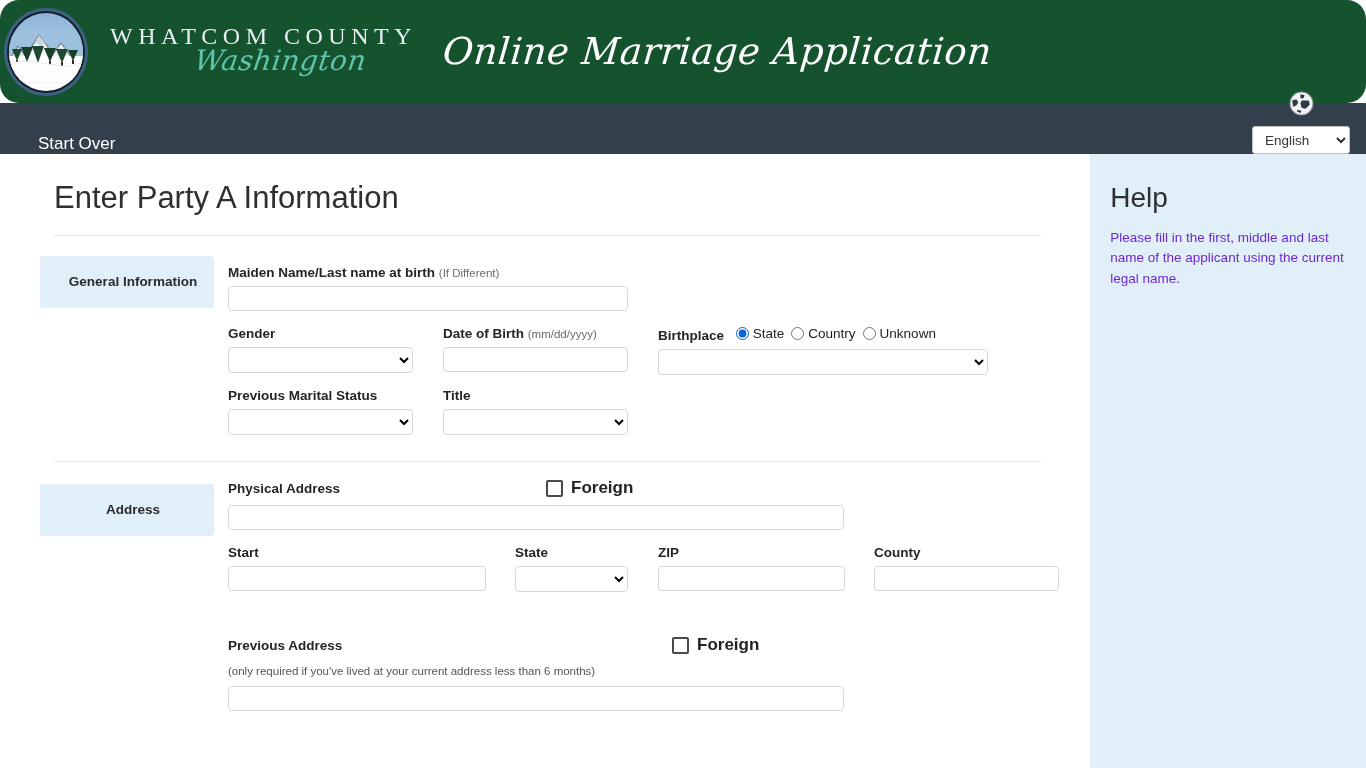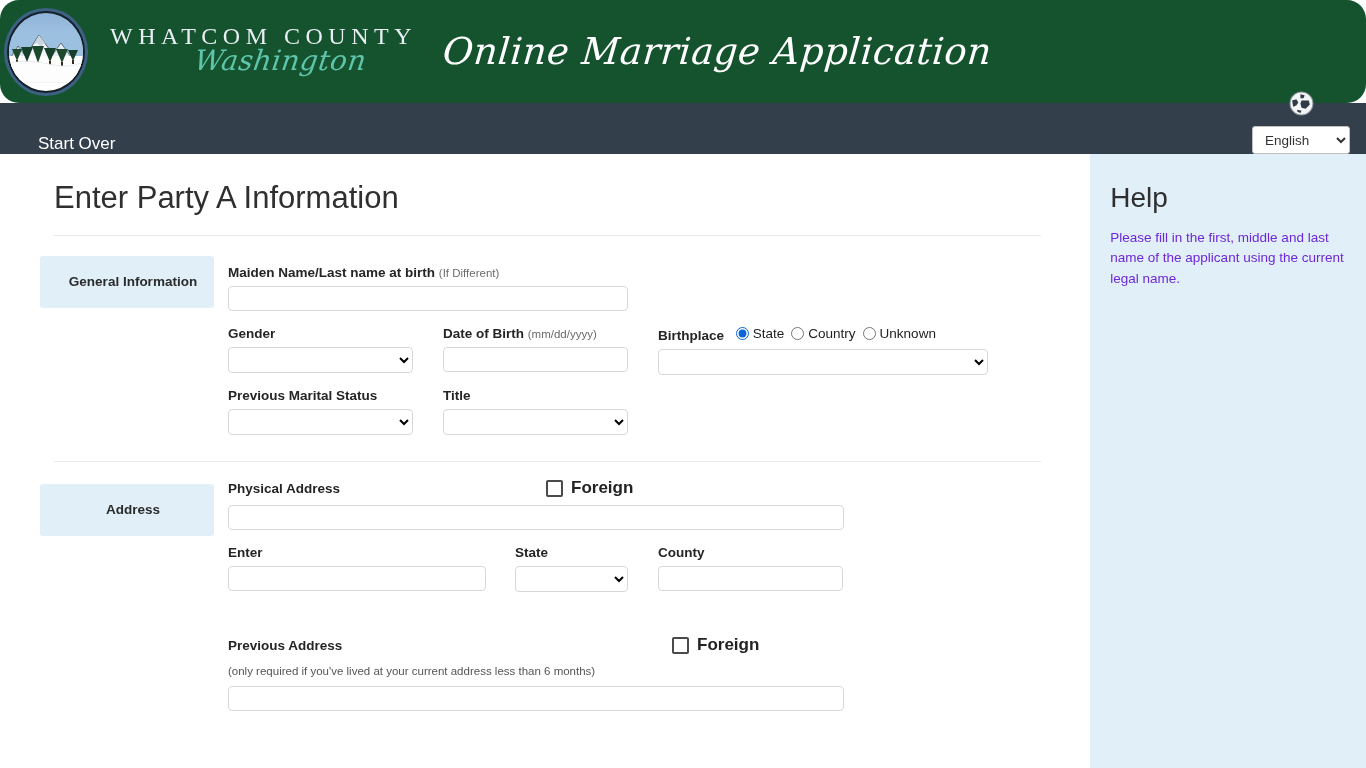--- a/index.html
+++ b/index.html
@@ -397,28 +397,32 @@
             <span class="chk-box"></span>
             <span>Foreign</span>
           </label>
         </div>
         <div class="row" style="margin-top:7px">
           <input class="tin" style="width: 616px;" value="">
         </div>
 
         <div class="row" style="margin-top:15px">
           <div class="fld" style="width:287px">
-            <label class="lbl">Enter</label>
+            <label class="lbl">Start</label>
             <input class="tin" style="width: 258px;" value="">
           </div>
           <div class="fld" style="width:143px">
             <label class="lbl">State</label>
             <select class="sel" style="width:113px">
               <option></option>
             </select>
+          </div>
+          <div class="fld" style="width:216px">
+            <label class="lbl">ZIP</label>
+            <input class="tin" style="width: 187px;" value="">
           </div>
           <div class="fld" style="width:190px">
             <label class="lbl">County</label>
             <input class="tin" style="width: 185px;" value="">
           </div>
         </div>
 
         <div class="row" style="margin-top:43px;align-items:center">
           <label class="lbl" style="margin-bottom:0;width:444px">Previous Address</label>
           <label class="chk-item">

